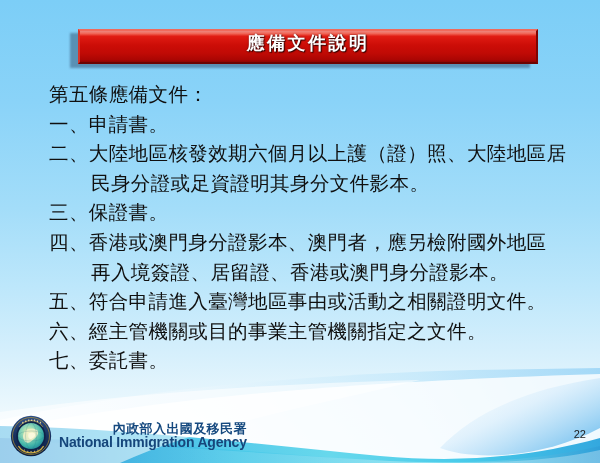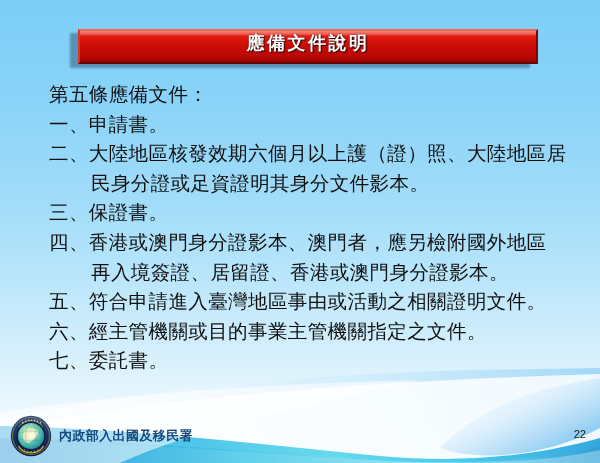--- a/index.html
+++ b/index.html
@@ -277,18 +277,19 @@
       <g fill="#cbb478" opacity="0.9">
         <rect x="33" y="82" width="2.6" height="3.4" rx="0.6"></rect>
         <rect x="41" y="85" width="2.6" height="3.4" rx="0.6"></rect>
         <rect x="49" y="86" width="2.6" height="3.4" rx="0.6"></rect>
         <rect x="57" y="85" width="2.6" height="3.4" rx="0.6"></rect>
         <rect x="65" y="82" width="2.6" height="3.4" rx="0.6"></rect>
       </g>
     </svg>
     <div id="logo-text">
       <span id="logo-zh">內政部入出國及移民署</span>
+      <span id="logo-en">National Immigration Agency</span>
     </div>
   </div>
 
   <div id="page-number">22</div>
 
 </div>
 
 </body></html>

